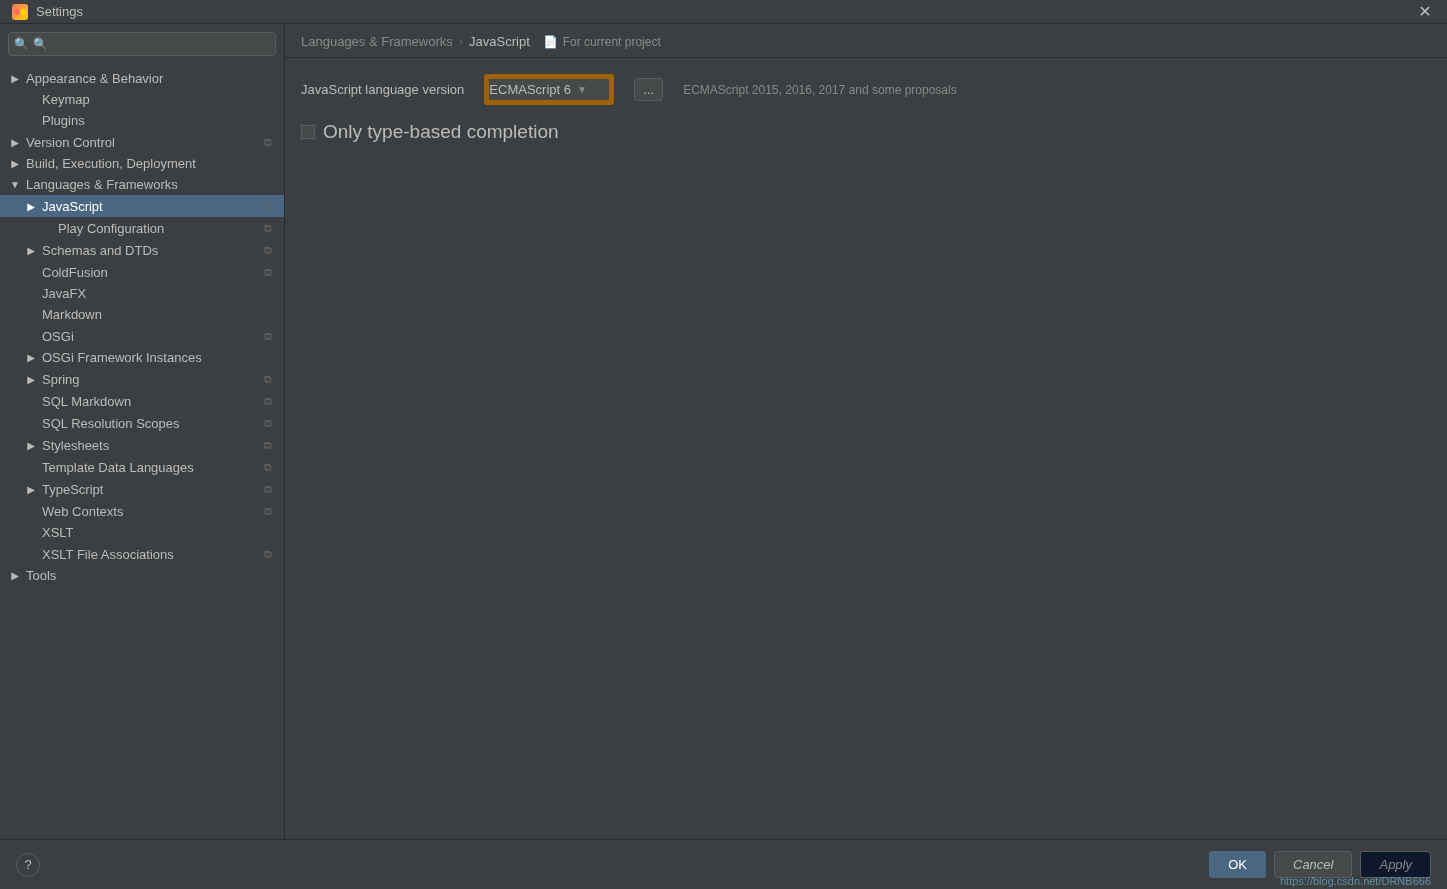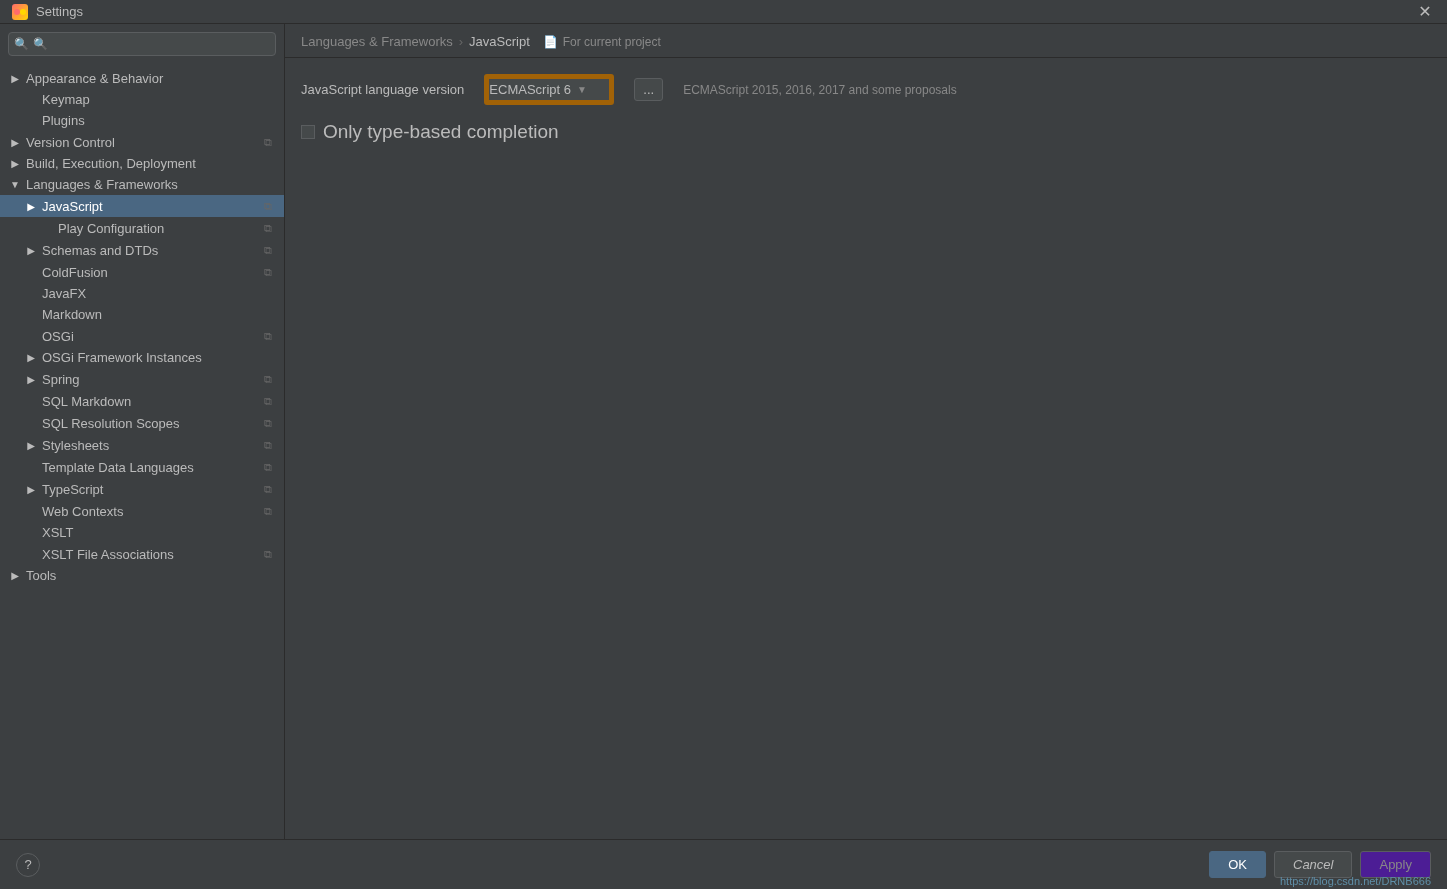--- a/index.html
+++ b/index.html
@@ -331,22 +331,23 @@
       border-color: #4a6782;
     }
 
     .btn-default {
       background: #45494a;
       color: #bbbbbb;
       font-style: italic;
     }
 
     .btn-apply {
-      background: #4c1d95;
+      background: #0f172a;
       color: #888888;
+      font-style: italic;
     }
 
     .help-btn {
       position: absolute;
       left: 16px;
       width: 24px;
       height: 24px;
       border-radius: 50%;
       background: transparent;
       border: 1px solid #5a5d5f;

